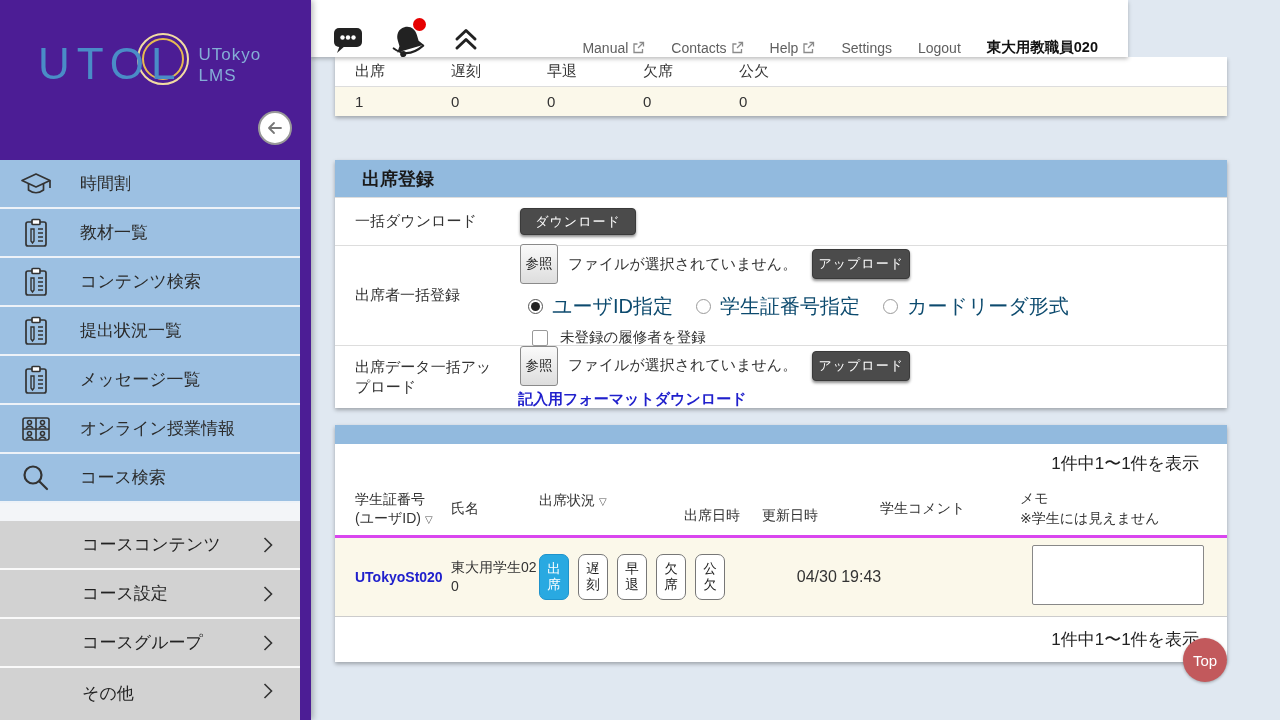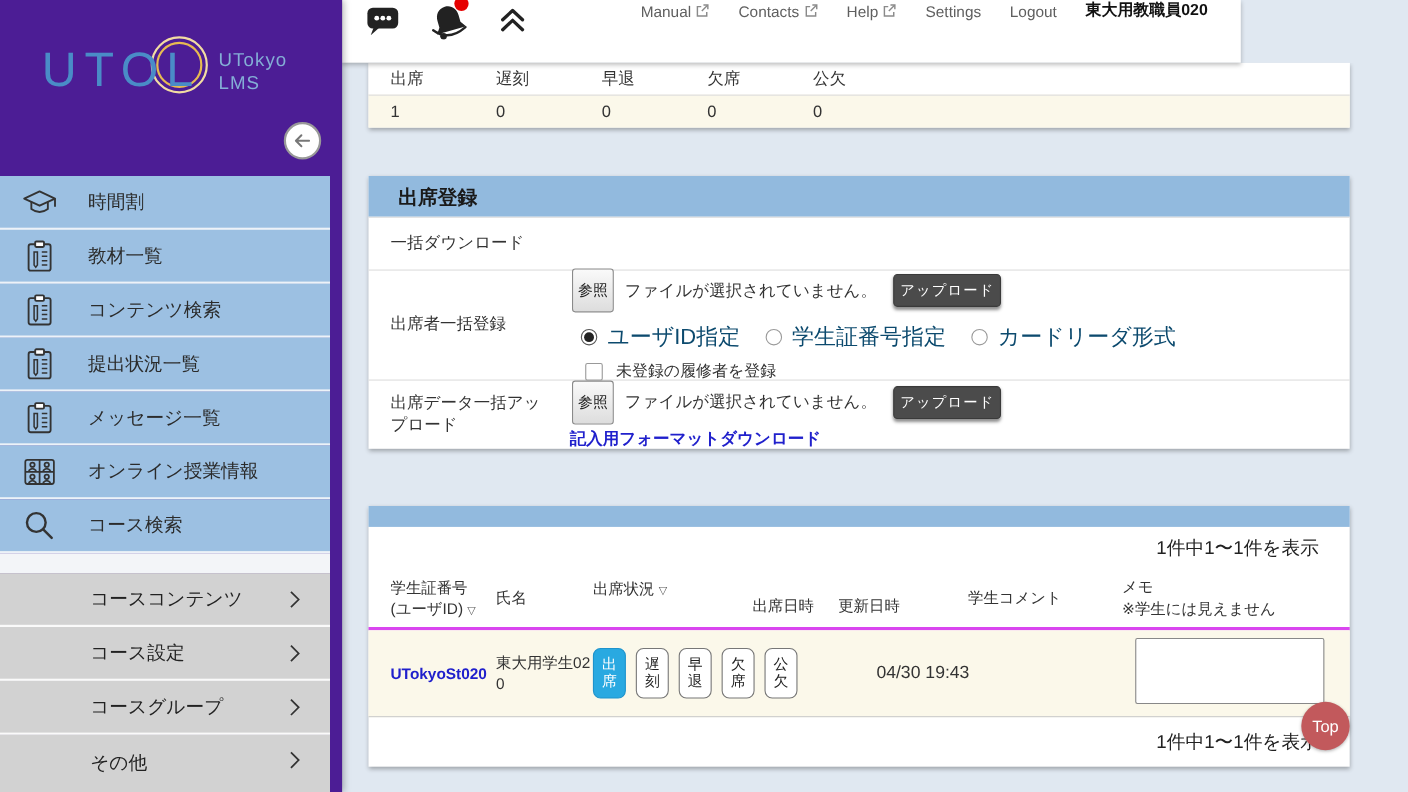--- a/index.html
+++ b/index.html
@@ -24,21 +24,21 @@
   .side-icon { width:40px; margin-left:16px; display:flex; align-items:center; justify-content:center; }
   .side-label { margin-left:24px; font-size:17px; color:#2b2b2b; }
   .menu-gap { width:300px; height:18px; background:#f3f5f8; }
   .course-item { width:300px; height:49px; background:#d2d2d2; display:flex; align-items:center;
                  border-bottom:2px solid #fafafa; cursor:pointer; }
   .course-label { margin-left:82px; font-size:17px; color:#222; }
   .chev-right { margin-left:auto; margin-right:26px; display:flex; }
 
   
   .topbar { position:absolute; left:311px; top:0; width:817px; height:57px; background:#fff;
-            box-shadow:0 2px 4px rgba(0,0,0,.25); z-index:10; display:flex; align-items:flex-start; }
+            box-shadow:0 2px 4px rgba(0,0,0,.25); z-index:10; display:flex; align-items:flex-end; }
   .tb-icons { display:flex; align-items:center; gap:26px; margin-left:22px; }
   .tb-iconbtn { cursor:pointer; display:flex; position:relative; }
   .tb-links { margin-left:auto; display:flex; align-items:center; gap:26px; padding-right:30px; }
   .tb-link { font-size:14px; color:#5f5f5f; cursor:pointer; display:flex; align-items:center; gap:4px; }
   .tb-user { font-size:14.5px; color:#111; font-weight:bold; cursor:pointer; }
 
   
   .main { position:absolute; left:311px; top:57px; width:969px; height:663px; background:#e0e8f1; overflow:hidden; }
   .panel { position:absolute; left:24px; width:892px; background:#fff; box-shadow:0 2px 4px rgba(0,0,0,.3); }
 
@@ -74,21 +74,21 @@
            align-items:center; justify-content:center; cursor:pointer; }
   .radio.sel { border-color:#555; }
   .radio.sel::after { content:""; width:9px; height:9px; border-radius:50%; background:#222; }
   .radio-label { font-size:20px; color:#0c4a6e; margin-right:14px; }
   .check-line { display:flex; align-items:center; margin-top:8px; margin-left:12px; }
   .checkbox { width:16px; height:16px; border:1px solid #999; border-radius:2px; background:#fff; cursor:pointer; }
   .check-label { margin-left:12px; font-size:14.5px; color:#333; }
   .fmt-link { margin-top:4px; margin-left:-2px; font-size:15px; font-weight:bold; color:var(--link-blue,#2020cc); cursor:pointer; text-decoration:none; }
 
   
-  .panel-records { top:403px; }
+  .panel-records { top:368px; }
   .rec-bluebar { height:19px; background:var(--section-header-blue,#92bade); }
   .count-line { height:38px; display:flex; align-items:center; justify-content:flex-end; padding-right:28px; font-size:17px; color:#222; }
   .rec-head { height:56px; border-bottom:3px solid #d946ef; display:flex; align-items:center; font-size:14px; color:#333; }
   .h-id { margin-left:20px; width:96px; line-height:1.35; cursor:pointer; }
   .h-name { width:88px; }
   .h-status { width:145px; align-self:flex-start; padding-top:10px; cursor:pointer; }
   .h-atime { width:78px; align-self:flex-end; padding-bottom:10px; }
   .h-utime { width:70px; align-self:flex-end; padding-bottom:10px; }
   .h-comment { margin-left:48px; width:100px; }
   .h-memo { margin-left:40px; width:172px; line-height:1.4; }
@@ -351,20 +351,23 @@
         <div class="sum-cell">0</div>
         <div class="sum-cell">0</div>
       </div>
     </div>
 
     <div class="panel panel-register">
       <div class="sec-header">出席登録</div>
 
       <div class="form-row row-dl">
         <div class="form-label">一括ダウンロード</div>
+        <div class="controls">
+          <button class="dark-btn dl-btn">ダウンロード</button>
+        </div>
       </div>
 
       <div class="form-row row-bulk">
         <div class="form-label">出席者一括登録</div>
         <div class="controls">
           <div class="file-line">
             <button class="browse-btn">参照</button>
             <span class="file-status">ファイルが選択されていません。</span>
             <button class="dark-btn ul-btn">アップロード</button>
           </div>

